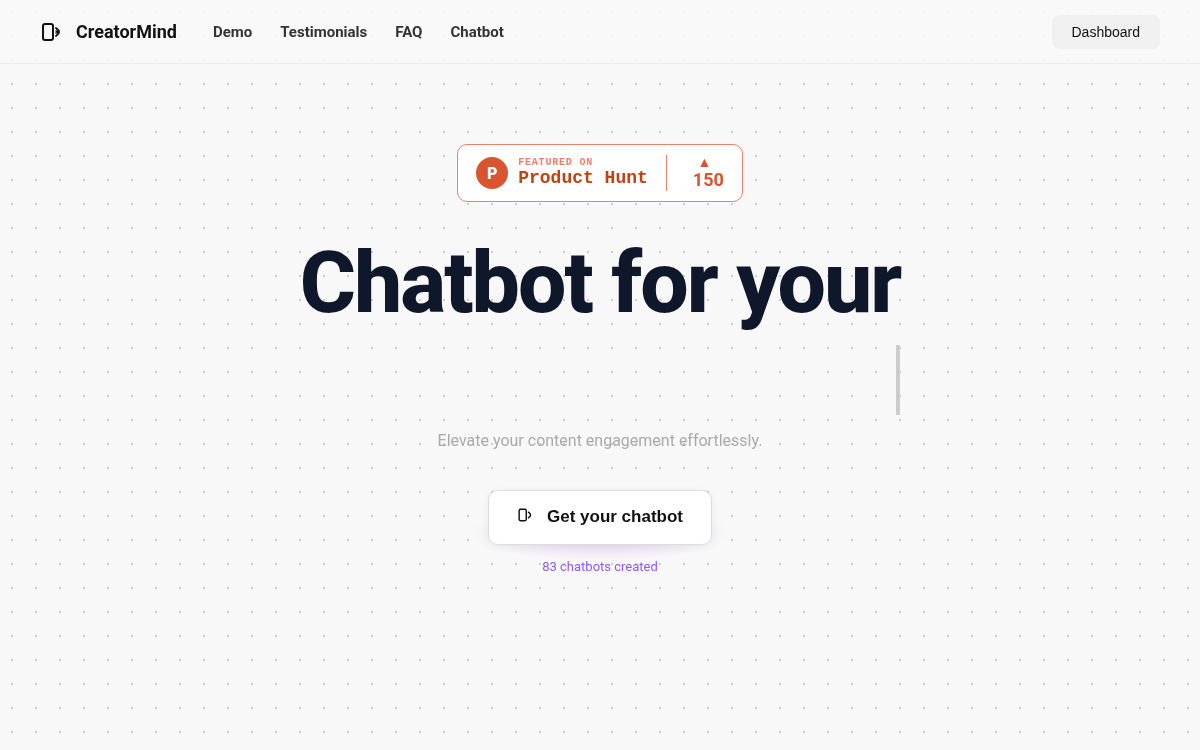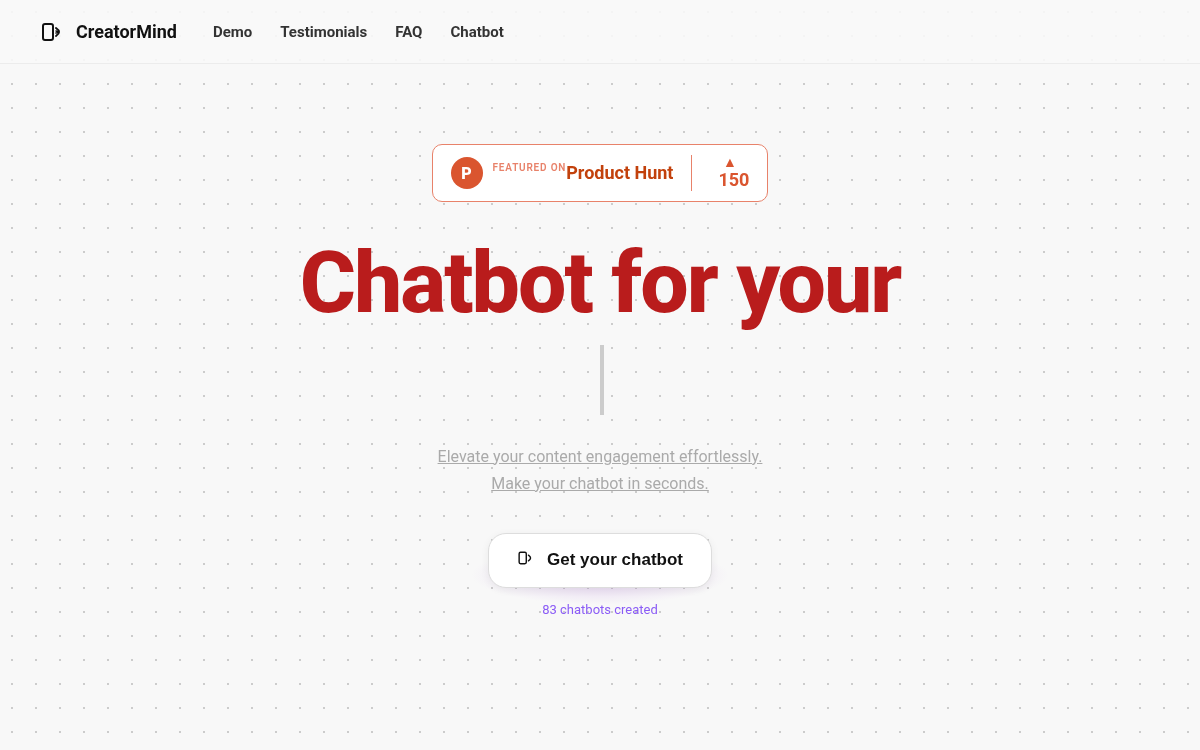--- a/index.html
+++ b/index.html
@@ -109,21 +109,22 @@
       display: flex;
       align-items: center;
       justify-content: center;
       color: white;
       font-weight: 900;
       font-size: 16px;
     }
 
     .ph-text {
       display: flex;
-      flex-direction: row;
+      flex-direction: column;
+      font-family: Liberation Mono, monospace;
     }
 
     .ph-featured-on {
       font-size: 10px;
       color: #e8826a;
       font-weight: 600;
       letter-spacing: 0.08em;
       text-transform: uppercase;
     }
 
@@ -157,24 +158,24 @@
       font-size: 18px;
       font-weight: 700;
       line-height: 1.2;
       margin-left: 8px;
     }
 
     
     .hero-heading {
       font-size: 86px;
       font-weight: 800;
-      color: #b91c1c;
-      text-align: center;
+      color: #0f172a;
+      text-align: right;
       line-height: 1.05;
-      margin-bottom: 24px;
+      margin-bottom: 8px;
       letter-spacing: -2px;
     }
 
     .cursor-blink {
       display: inline-block;
       width: 4px;
       height: 70px;
       background: #ccc;
       margin-left: 4px;
       vertical-align: middle;
@@ -186,21 +187,20 @@
       50% { opacity: 0; }
     }
 
     
     .hero-subtitle {
       font-size: 16px;
       color: #aaa;
       text-align: center;
       line-height: 1.7;
       margin-bottom: 36px;
-      text-decoration: underline;
     }
 
     
     .cta-wrapper {
       position: relative;
       display: flex;
       flex-direction: column;
       align-items: center;
       gap: 14px;
     }
@@ -218,21 +218,21 @@
     }
 
     .cta-btn {
       position: relative;
       z-index: 1;
       display: flex;
       align-items: center;
       gap: 10px;
       background: #fff;
       border: 1.5px solid #ddd;
-      border-radius: 18px;
+      border-radius: 10px;
       padding: 14px 28px;
       font-size: 17px;
       font-weight: 600;
       color: #111;
       cursor: pointer;
       box-shadow: 0 2px 8px rgba(0,0,0,0.06);
       justify-content: center;
     }
 
     .cta-icon {
@@ -258,20 +258,21 @@
       </svg>
       <span>CreatorMind</span>
     </div>
     <div class="nav-links">
       <a class="nav-link">Demo</a>
       <a class="nav-link">Testimonials</a>
       <a class="nav-link">FAQ</a>
       <a class="nav-link">Chatbot</a>
     </div>
   </div>
+  <button class="dashboard-btn">Dashboard</button>
 </nav>
 
 <section class="hero">
 
   <div class="ph-badge">
     <div class="ph-icon">P</div>
     <div class="ph-text">
       <span class="ph-featured-on">FEATURED ON</span>
       <span class="ph-name">Product Hunt</span>
     </div>
@@ -282,21 +283,20 @@
     </div>
   </div>
 
   <h1 class="hero-heading">
     <span>Chatbot for your</span><br>
     <span class="cursor-blink"></span>
   </h1>
 
   <p class="hero-subtitle">
     <span>Elevate your content engagement effortlessly.</span><br>
-    <span>Make your chatbot in seconds.</span>
   </p>
 
   <div class="cta-wrapper">
     <div class="cta-glow"></div>
     <button class="cta-btn">
       <span class="cta-icon">
         <svg width="20" height="20" viewBox="0 0 28 28" fill="none" xmlns="http://www.w3.org/2000/svg">
           <rect x="3" y="6" width="10" height="16" rx="2" stroke="#111" stroke-width="2" fill="none"></rect>
           <path d="M16 10 Q22 14 16 18" stroke="#111" stroke-width="2" fill="none" stroke-linecap="round"></path>
         </svg>

